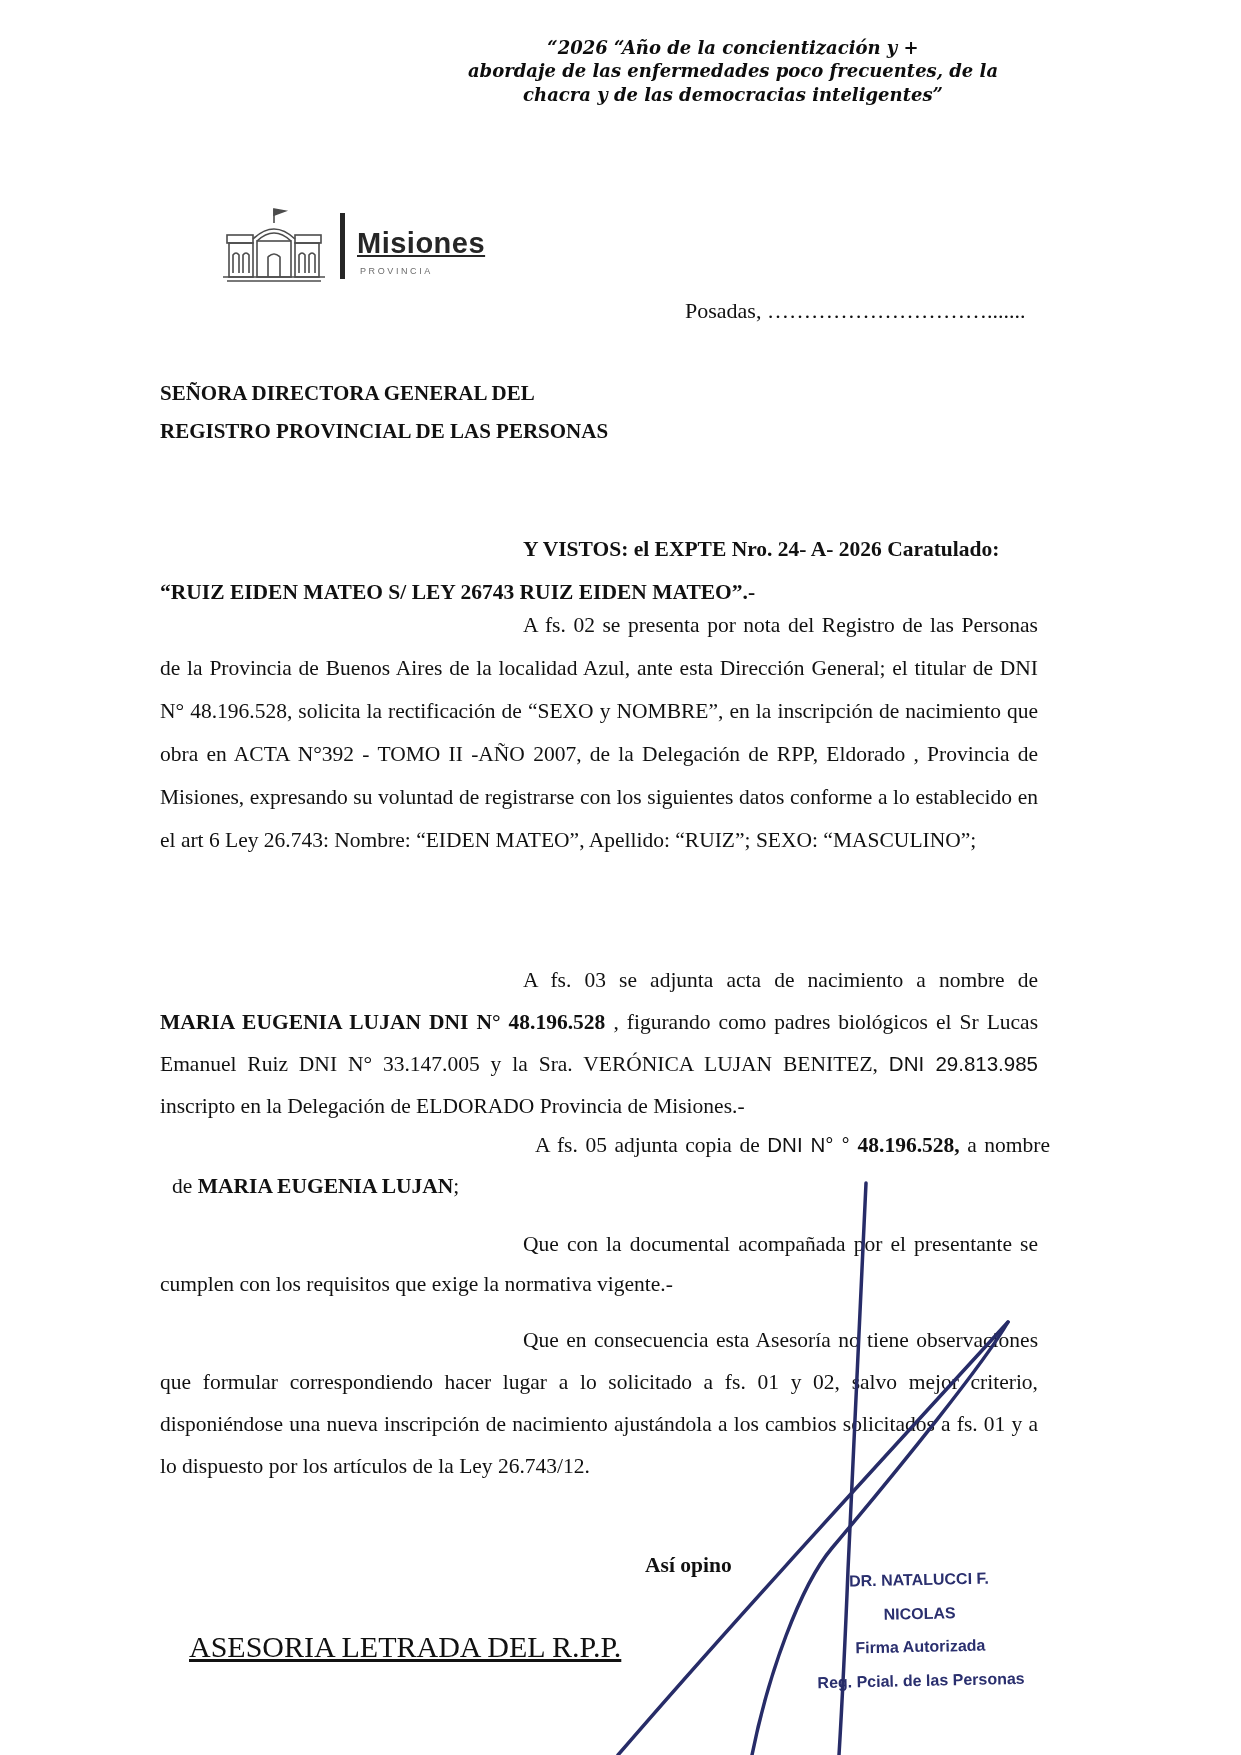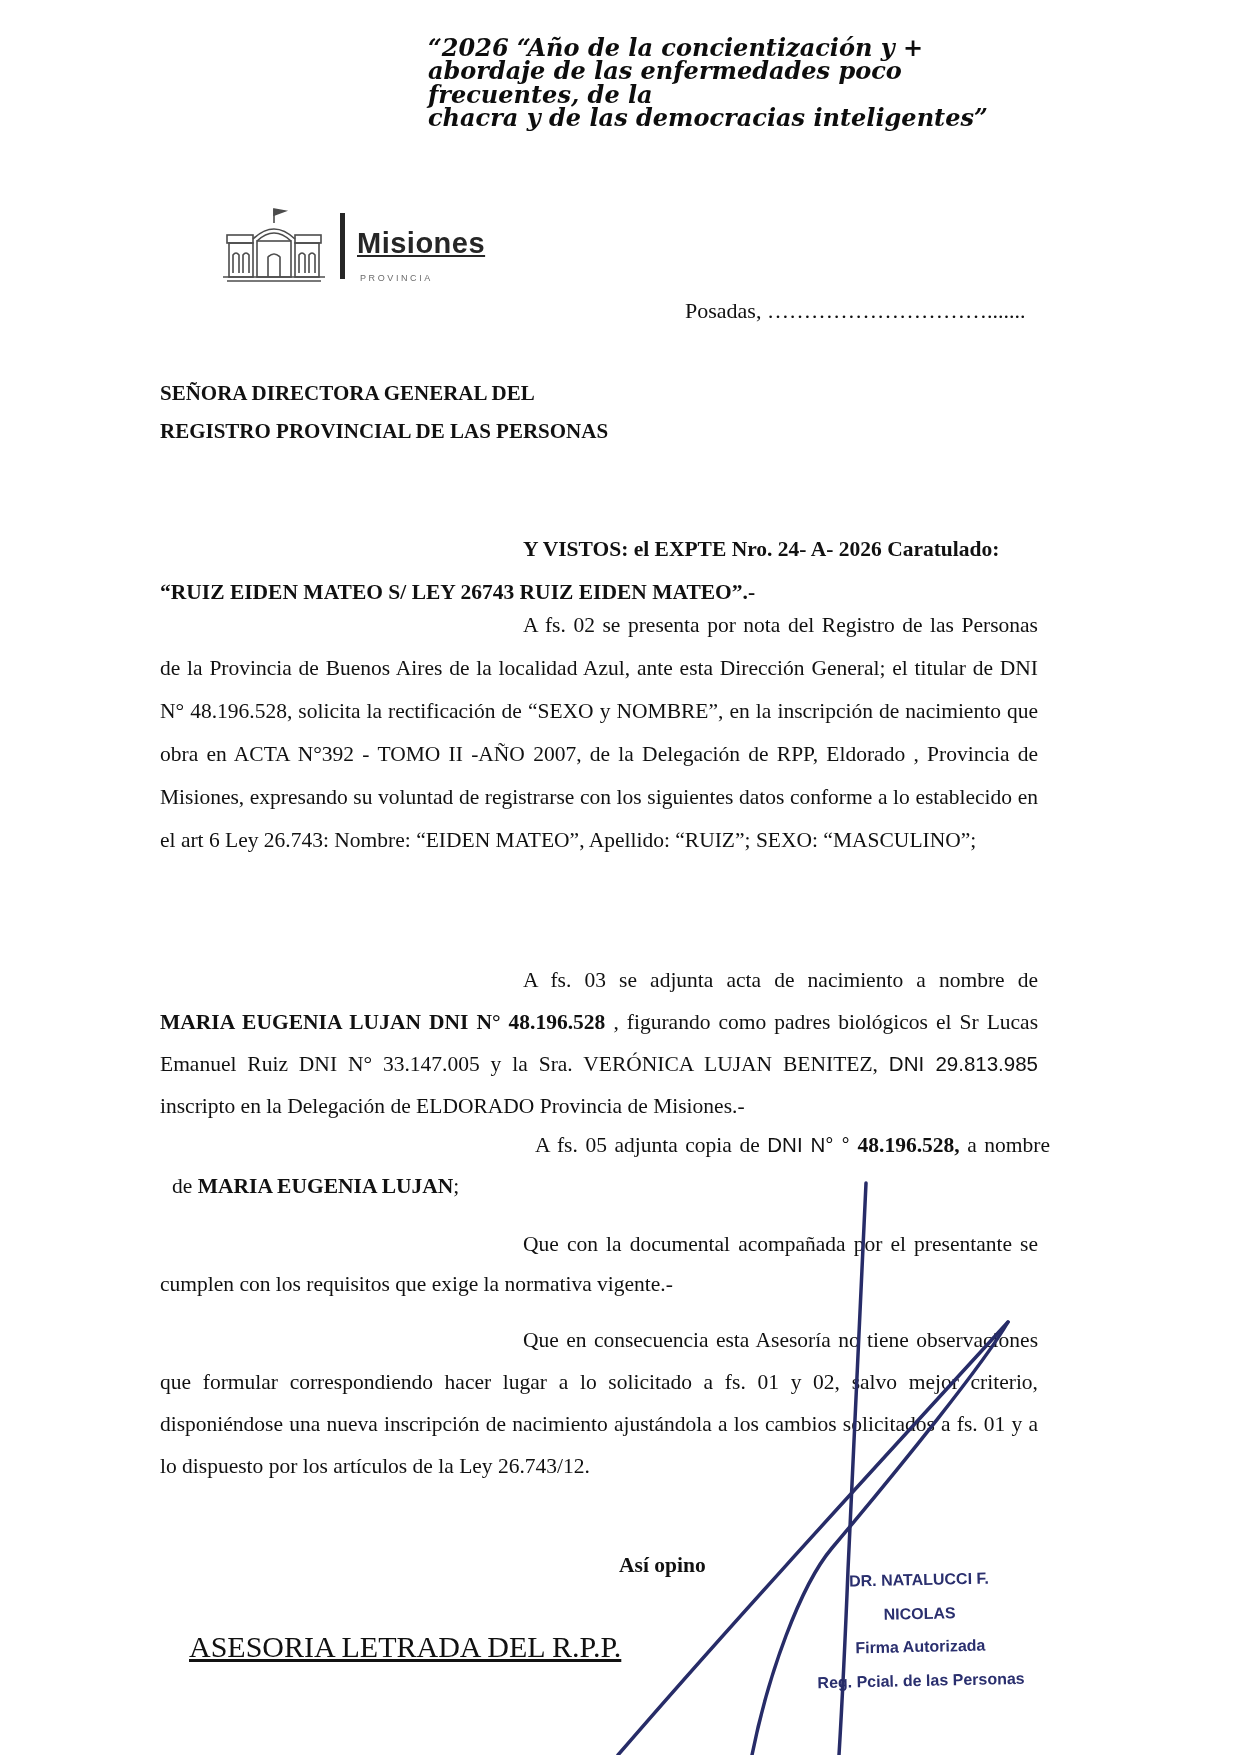--- a/index.html
+++ b/index.html
@@ -8,36 +8,37 @@
     width:1241px;height:1755px;
     background:#ffffff;
     margin:0 auto;
     overflow:hidden;
     font-family:"Liberation Serif", serif;
     color:#111;
   }
   
   .motto{
     position:absolute;left:428px;top:36px;width:610px;
+    text-align:center;
     font-family:"DejaVu Serif", serif;
     font-weight:bold;font-style:italic;
-    font-size:24px;line-height:23.4px;
+    font-size:18px;line-height:23.4px;
     color:#0d0d0d;
   }
   
   .logo{position:absolute;left:215px;top:205px;width:280px;height:80px;}
   .logo svg{position:absolute;left:0;top:0;}
   .logo-bar{position:absolute;left:125px;top:8px;width:5px;height:66px;background:#262626;}
   .logo-name{
     position:absolute;left:142px;top:22px;
     font-family:"Liberation Sans", sans-serif;
     font-weight:bold;font-size:29px;letter-spacing:.5px;color:#262626;text-decoration:underline;
   }
   .logo-sub{
-    position:absolute;left:145px;top:68px;
+    position:absolute;left:145px;top:61px;
     font-family:"Liberation Sans", sans-serif;
     font-size:9px;letter-spacing:2.6px;color:#6b6b6b;
   }
   
   .date-line{position:absolute;left:685px;top:298px;font-size:22px;}
   
   .addressee{position:absolute;left:160px;top:374px;font-weight:bold;font-size:21px;line-height:38px;}
   
   .vistos{position:absolute;left:160px;top:528px;width:878px;font-weight:bold;font-size:21.5px;line-height:43px;}
   .vistos .l1{padding-left:363px;text-align:justify;}
@@ -49,21 +50,21 @@
     margin:0;
   }
   .p-fs02{top:604px;}
   .p-fs03{top:959px;line-height:42px;}
   .p-fs05{top:1124px;line-height:41px;margin-left:12px;}
   .p-doc{top:1224px;line-height:40px;}
   .p-cons{top:1319px;line-height:42px;}
   .b{font-weight:bold;}
   .sans{font-family:"Liberation Sans", sans-serif;font-size:20.5px;}
   
-  .asi-opino{position:absolute;left:619px;top:1553px;font-weight:bold;font-size:21.5px;}
+  .asi-opino{position:absolute;left:645px;top:1553px;font-weight:bold;font-size:21.5px;}
   .asesoria{position:absolute;left:160px;top:1630px;font-size:30px;text-decoration:underline;margin-left:29px;}
   
   .stamp{
     position:absolute;left:812px;top:1563px;width:216px;
     text-align:center;
     font-family:"Liberation Sans", sans-serif;
     font-weight:bold;font-size:16px;line-height:33.5px;
     transform:rotate(-1.2deg);
   }
   

